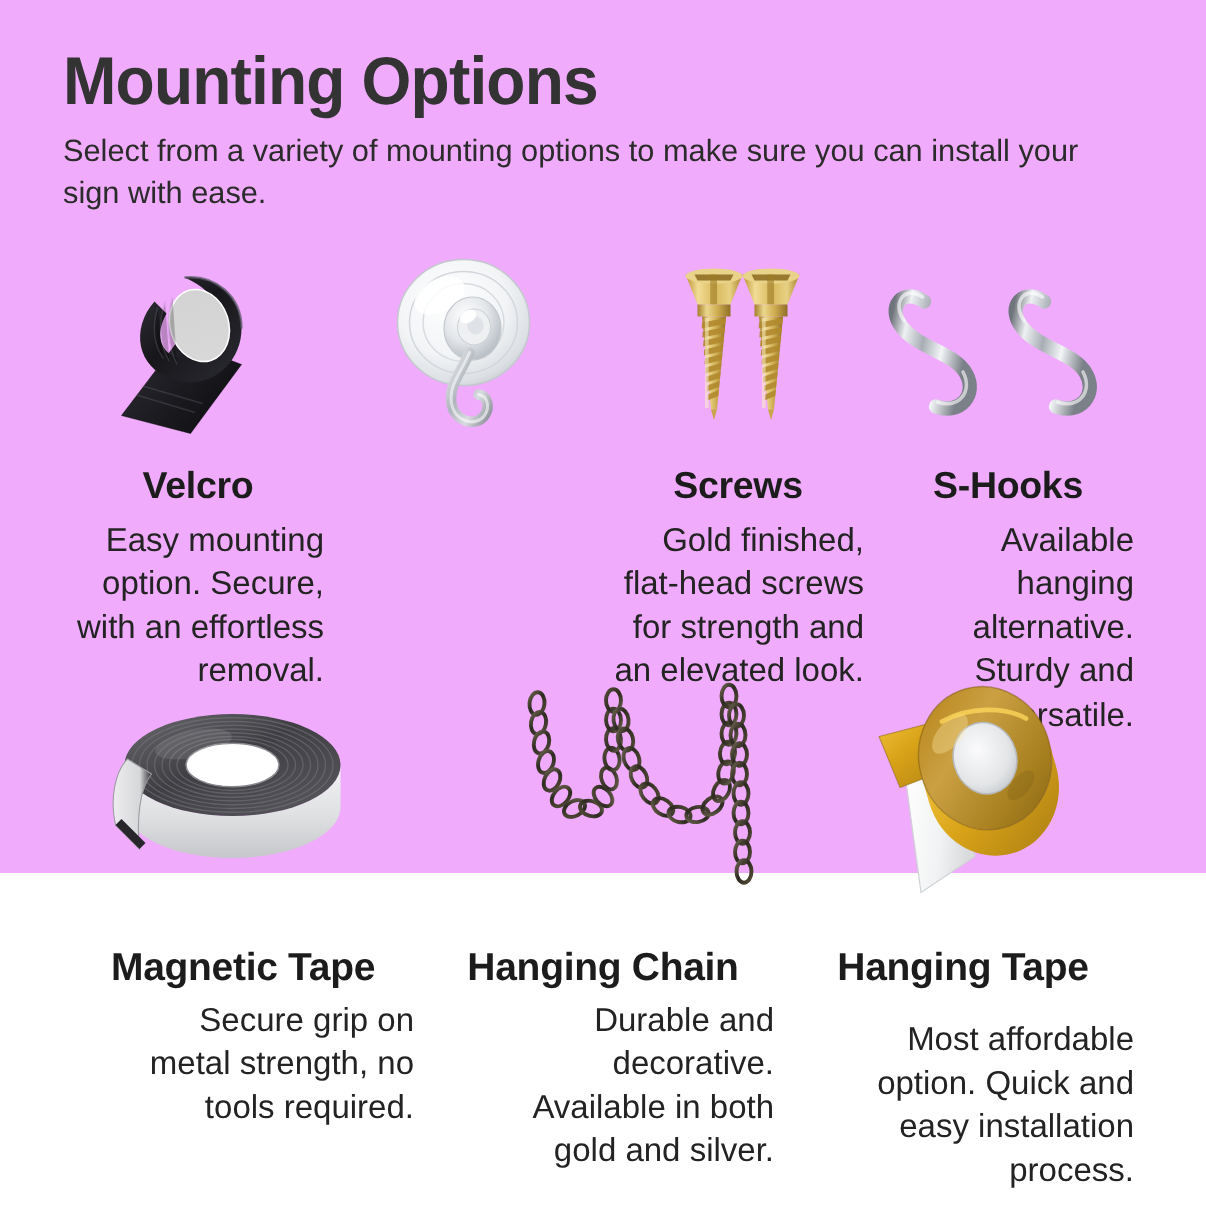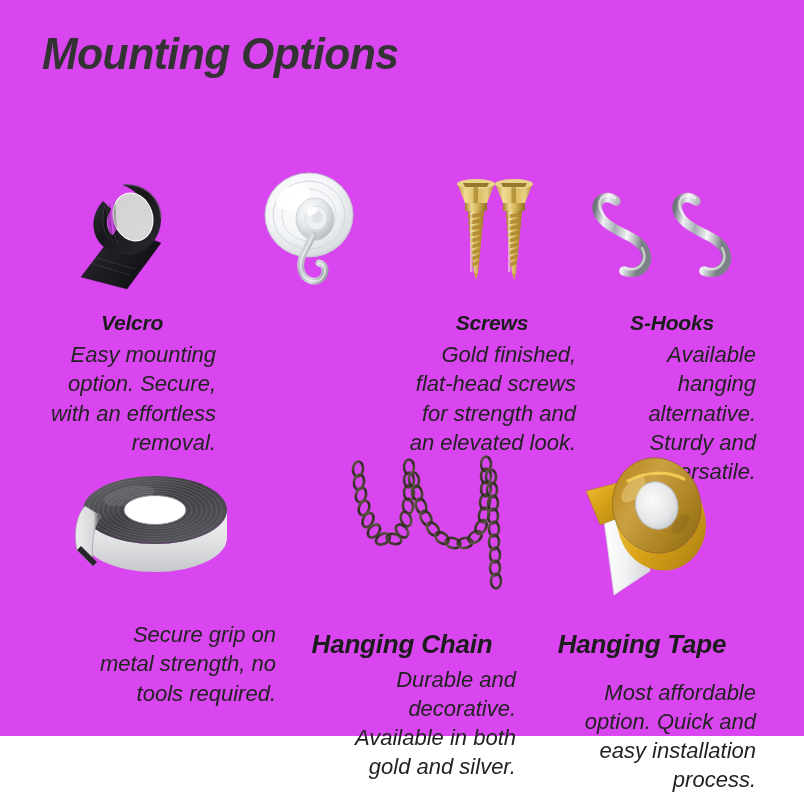--- a/index.html
+++ b/index.html
@@ -10,24 +10,23 @@
   }
   body {
     width: 804px;
     height: 804px;
     font-family: "Liberation Sans", sans-serif;
     overflow: hidden;
   }
   .page {
     position: relative;
     width: 804px;
-    height: 736px;
-    background: #d946ef;
+    height: 582px;
+    background: #f0abfc;
     box-sizing: border-box;
-    font-style: italic;
   }
 
   
   .header {
     position: absolute;
     left: 42px;
     top: 30px;
     width: 712px;
   }
   .title {
@@ -77,21 +76,21 @@
     justify-content: center;
     position: relative;
   }
   .row-2 .art { height: 165px; }
 
   .item-title {
     font-family: "Liberation Sans Narrow", "Liberation Sans", sans-serif;
     font-weight: 700;
     color: #1c1c1c;
     text-align: center;
-    font-size: 21px;
+    font-size: 25px;
     line-height: 1.1;
     letter-spacing: -0.2px;
     margin: 6px 0 6px 0;
     white-space: nowrap;
   }
   .row-2 .item-title {
     font-size: 26px;
     margin-top: 10px;
   }
   .item-desc {
@@ -109,20 +108,21 @@
 
   svg { display: block; overflow: visible; }
 </style>
 </head>
 <body>
 
 <div class="page">
 
   <div class="header">
     <h1 class="title">Mounting Options</h1>
+    <p class="subtitle">Select from a variety of mounting options to make sure you can install your sign with ease.</p>
   </div>
 
   <div class="row row-1">
 
     <div class="cell cell-velcro">
       <div class="art">
         <svg width="150" height="140" viewBox="0 0 150 140">
           <defs>
             <linearGradient id="vlcBand" x1="0" y1="0" x2="1" y2="1">
               <stop offset="0%" stop-color="#32323a"></stop>
@@ -346,20 +346,21 @@
           <ellipse cx="98" cy="52" rx="31" ry="14.5" fill="#ffffff"></ellipse>
           <ellipse cx="98" cy="52" rx="31" ry="14.5" fill="none" stroke="#8a8a90" stroke-width="1"></ellipse>
 
           <path d="M28 48 C20 56 16 74 20 92 L36 108 C34 88 36 68 44 58 Z" fill="url(#magTail)"></path>
           <path d="M28 48 C20 56 16 74 20 92 L36 108 C34 88 36 68 44 58 Z" fill="none" stroke="#9a9ba0" stroke-width="0.7"></path>
           <path d="M20 92 L36 108 L40 104 L24 88 Z" fill="#26262b"></path>
 
           <ellipse cx="72" cy="38" rx="26" ry="9" transform="rotate(-12 72 38)" fill="#ffffff" opacity="0.1"></ellipse>
         </svg>
       </div>
+      <div class="item-title">Magnetic Tape</div>
       <div class="item-desc">Secure grip on metal strength, no tools required.</div>
     </div>
 
     <div class="cell cell-chain">
       <div class="art">
         <svg width="200" height="165" viewBox="0 0 200 165">
           <defs>
             <linearGradient id="lnkG" x1="0" y1="0" x2="1" y2="1">
               <stop offset="0%" stop-color="#6d6450"></stop>
               <stop offset="45%" stop-color="#2e2a21"></stop>

